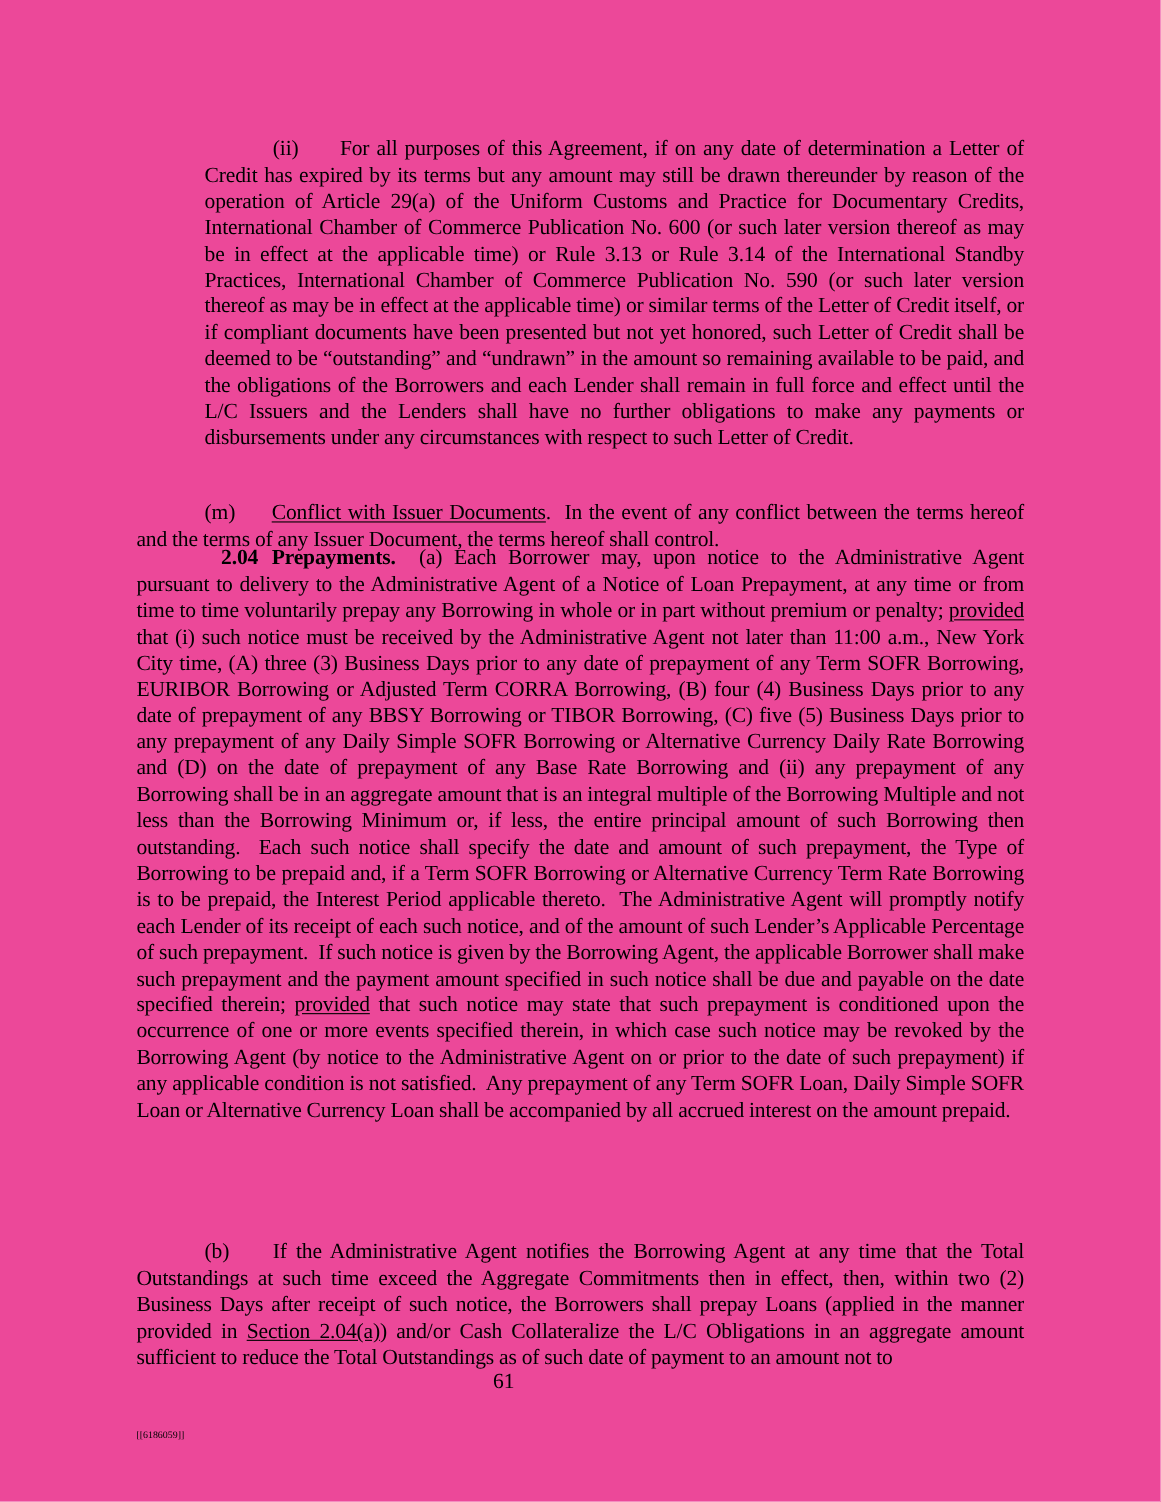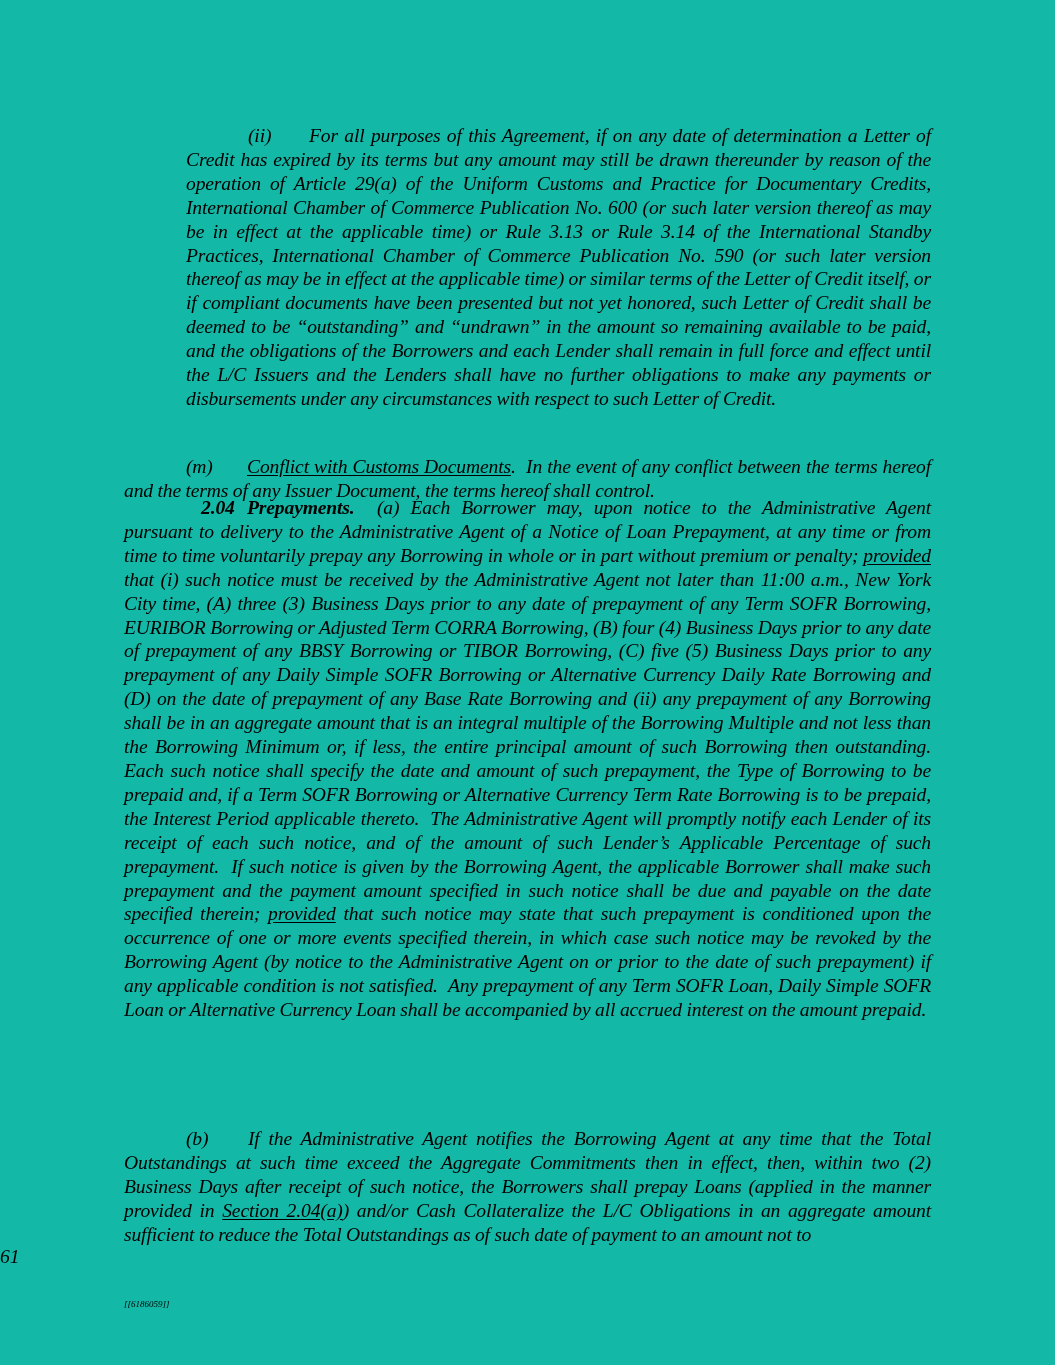--- a/index.html
+++ b/index.html
@@ -13,22 +13,21 @@
     position: relative;
     overflow: hidden;
     font-family: "Liberation Serif", serif;
     color: #000000;
   }
   .page {
     position: absolute;
     left: 0; top: 0;
     width: 1055px;
     height: 1365px;
-    background: #14b8a6;
-    font-style: italic;
+    background: #ec4899;
   }
   .para {
     position: absolute;
     font-size: 19.6px;
     line-height: 23.9px;
     text-align: justify;
     text-align-last: left;
     margin: 0;
     letter-spacing: -0.15px;
     word-spacing: -0.2px;
@@ -65,39 +64,40 @@
   .label-m { width: 61px; }
   .label-b { width: 62px; }
   .label-204 { width: 46px; font-weight: bold; }
   .bold { font-weight: bold; }
   .u { text-decoration: underline; text-underline-offset: 2px; }
   .page-number {
     position: absolute;
     left: 0;
     width: 916px;
     top: 1245px;
+    text-align: center;
     font-size: 19.6px;
     line-height: 24px;
   }
   .doc-id {
     position: absolute;
     left: 124px;
     top: 1298px;
     font-size: 9px;
     line-height: 12px;
   }
 </style>
 </head>
 <body>
 
 <div class="page">
 
   <p class="para para-ii"><span class="label label-ii">(ii)</span><span>For all purposes of this Agreement, if on any date of determination a Letter of Credit has expired by its terms but any amount may still be drawn thereunder by reason of the operation of Article 29(a) of the Uniform Customs and Practice for Documentary Credits, International Chamber of Commerce Publication No. 600 (or such later version thereof as may be in effect at the applicable time) or Rule 3.13 or Rule 3.14 of the International Standby Practices, International Chamber of Commerce Publication No. 590 (or such later version thereof as may be in effect at the applicable time) or similar terms of the Letter of Credit itself, or if compliant documents have been presented but not yet honored, such Letter of Credit shall be deemed to be “outstanding” and “undrawn” in the amount so remaining available to be paid, and the obligations of the Borrowers and each Lender shall remain in full force and effect until the L/C Issuers and the Lenders shall have no further obligations to make any payments or disbursements under any circumstances with respect to such Letter of Credit.</span></p>
 
-  <p class="para para-m"><span class="label label-m">(m)</span><span class="u">Conflict with Customs Documents</span><span>.</span><span style="white-space: pre-wrap;">  In the event of any conflict between the terms hereof and the terms of any Issuer Document, the terms hereof shall control.</span></p>
+  <p class="para para-m"><span class="label label-m">(m)</span><span class="u">Conflict with Issuer Documents</span><span>.</span><span style="white-space: pre-wrap;">  In the event of any conflict between the terms hereof and the terms of any Issuer Document, the terms hereof shall control.</span></p>
 
   <p class="para para-204"><span class="label label-204">2.04</span><span class="bold">Prepayments.</span><span style="white-space: pre-wrap;">  (a) Each Borrower may, upon notice to the Administrative Agent pursuant to delivery to the Administrative Agent of a Notice of Loan Prepayment, at any time or from time to time voluntarily prepay any Borrowing in whole or in part without premium or penalty; </span><span class="u">provided</span><span style="white-space: pre-wrap;"> that (i) such notice must be received by the Administrative Agent not later than 11:00 a.m., New York City time, (A) three (3) Business Days prior to any date of prepayment of any Term SOFR Borrowing, EURIBOR Borrowing or Adjusted Term CORRA Borrowing, (B) four (4) Business Days prior to any date of prepayment of any BBSY Borrowing or TIBOR Borrowing, (C) five (5) Business Days prior to any prepayment of any Daily Simple SOFR Borrowing or Alternative Currency Daily Rate Borrowing and (D) on the date of prepayment of any Base Rate Borrowing and (ii) any prepayment of any Borrowing shall be in an aggregate amount that is an integral multiple of the Borrowing Multiple and not less than the Borrowing Minimum or, if less, the entire principal amount of such Borrowing then outstanding.  Each such notice shall specify the date and amount of such prepayment, the Type of Borrowing to be prepaid and, if a Term SOFR Borrowing or Alternative Currency Term Rate Borrowing is to be prepaid, the Interest Period applicable thereto.  The Administrative Agent will promptly notify each Lender of its receipt of each such notice, and of the amount of such Lender’s Applicable Percentage of such prepayment.  If such notice is given by the Borrowing Agent, the applicable Borrower shall make such prepayment and the payment amount specified in such notice shall be due and payable on the date specified therein; </span><span class="u">provided</span><span style="white-space: pre-wrap;"> that such notice may state that such prepayment is conditioned upon the occurrence of one or more events specified therein, in which case such notice may be revoked by the Borrowing Agent (by notice to the Administrative Agent on or prior to the date of such prepayment) if any applicable condition is not satisfied.  Any prepayment of any Term SOFR Loan, Daily Simple SOFR Loan or Alternative Currency Loan shall be accompanied by all accrued interest on the amount prepaid.</span></p>
 
   <p class="para para-b"><span class="label label-b">(b)</span><span>If the Administrative Agent notifies the Borrowing Agent at any time that the Total Outstandings at such time exceed the Aggregate Commitments then in effect, then, within two (2) Business Days after receipt of such notice, the Borrowers shall prepay Loans (applied in the manner provided in </span><span class="u">Section 2.04(a)</span><span>) and/or Cash Collateralize the L/C Obligations in an aggregate amount sufficient to reduce the Total Outstandings as of such date of payment to an amount not to</span></p>
 
   <div class="page-number">61</div>
 
   <div class="doc-id">[[6186059]]</div>
 
 </div>

